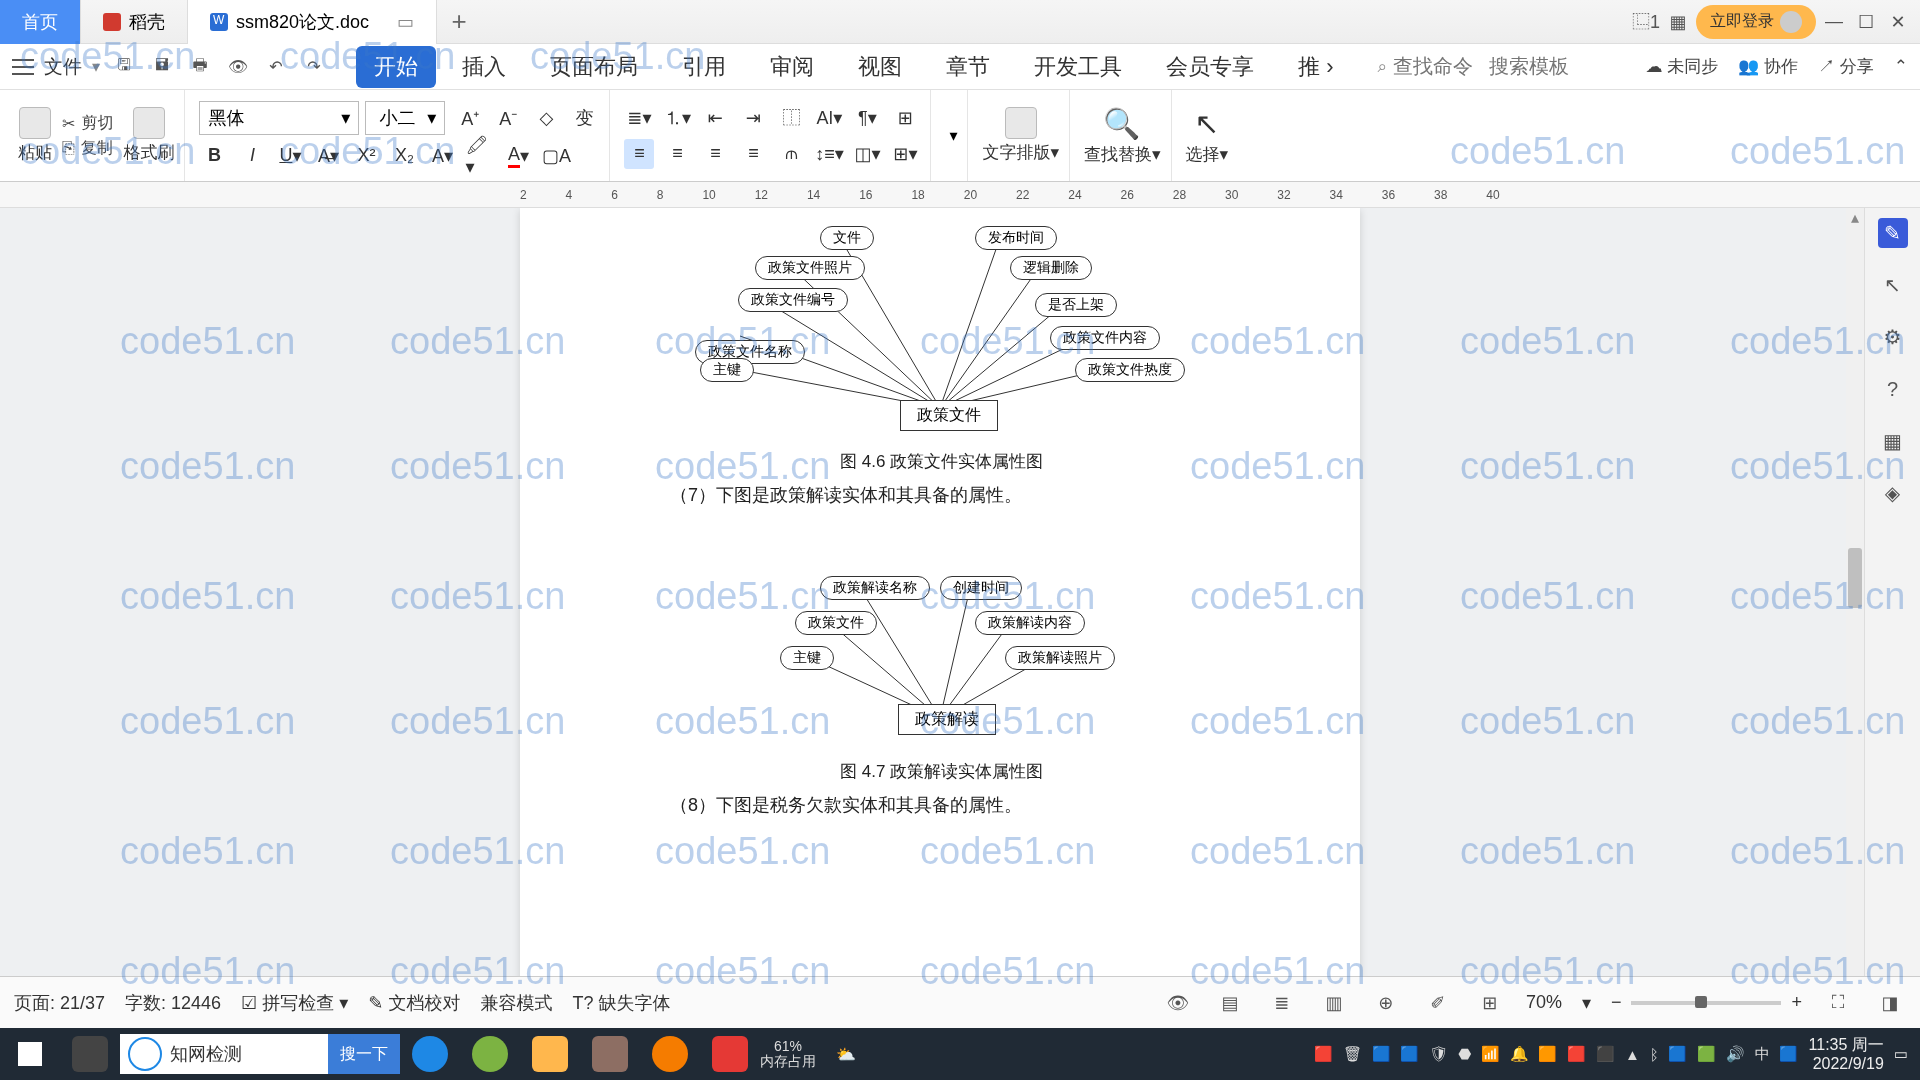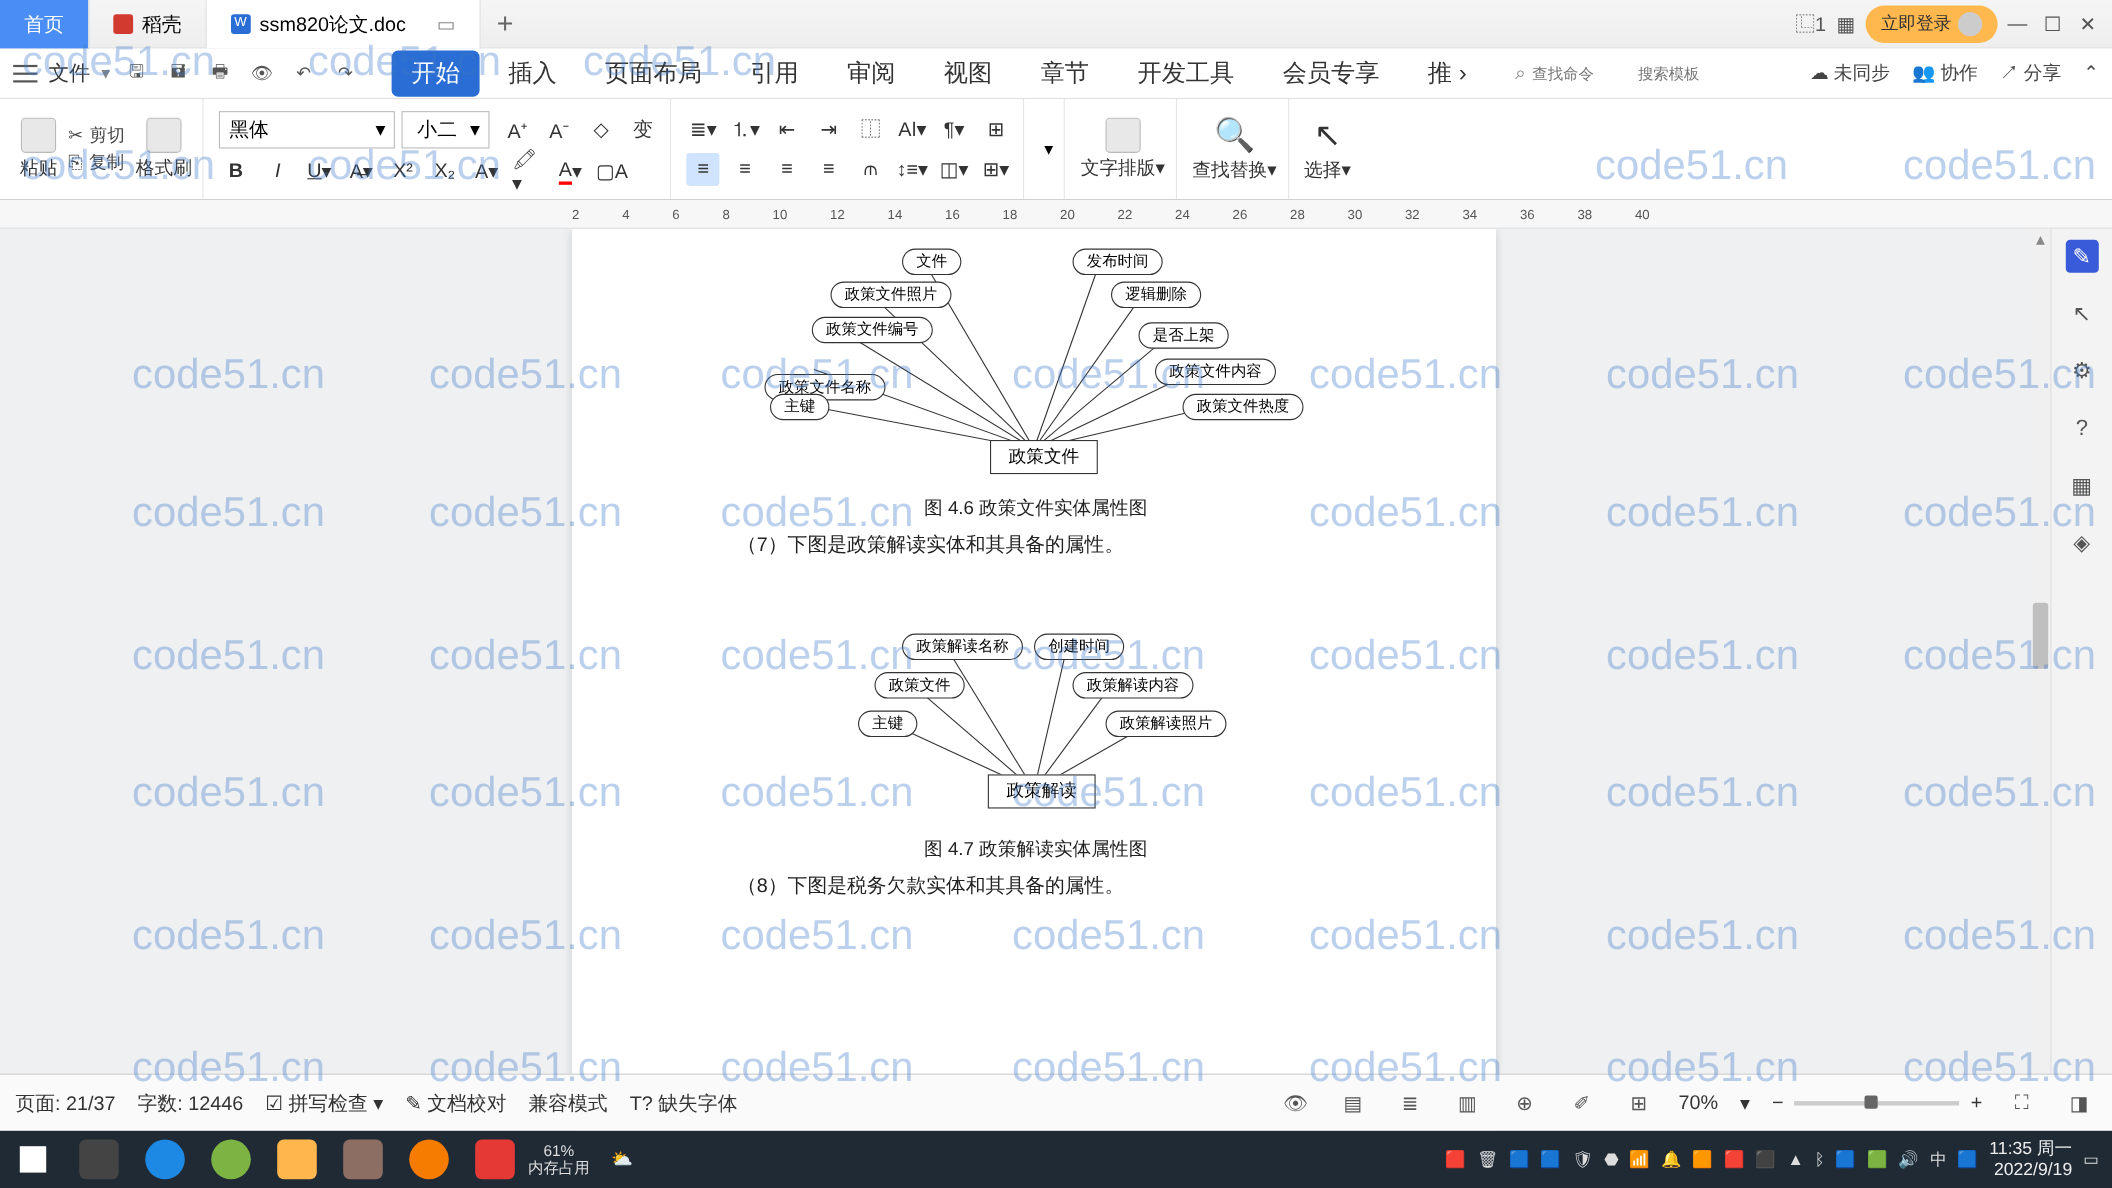--- a/index.html
+++ b/index.html
@@ -20,21 +20,21 @@
 .win-btns .wb { width:28px; height:28px; display:flex; align-items:center; justify-content:center; color:#555; cursor:pointer; font-size:18px; }
 .qat { height:46px; display:flex; align-items:center; gap:10px; padding:0 12px; border-bottom:1px solid #e0e0e0; }
 .qat .hb { width:22px; height:16px; border-top:2px solid #555; border-bottom:2px solid #555; position:relative; }
 .qat .hb::after { content:""; position:absolute; top:5px; left:0; right:0; height:2px; background:#555; }
 .qat .lbl { font-size:19px; color:#333; }
 .qat .qb { width:28px; height:28px; display:flex; align-items:center; justify-content:center; color:#555; cursor:pointer; }
 .menutabs { display:flex; gap:8px; margin-left:18px; }
 .menutabs .mt { padding:6px 18px; font-size:22px; color:#333; cursor:pointer; border-radius:6px; }
 .menutabs .mt.active { background:#2a6dd4; color:#fff; }
 .qat .search { margin-left:16px; display:flex; align-items:center; gap:6px; color:#888; font-size:17px; }
-.qat .search input { border:none; outline:none; font-size:14px; width:90px; color:#7f1d1d; }
+.qat .search input { border:none; outline:none; font-size:20px; width:90px; color:#7f1d1d; }
 .qat .right { margin-left:auto; display:flex; gap:20px; align-items:center; font-size:17px; color:#444; }
 .ribbon { height:92px; border-bottom:1px solid #ccc; display:flex; align-items:center; padding:0 8px; gap:4px; }
 .rgroup { display:flex; flex-direction:column; align-items:center; justify-content:center; padding:0 10px; height:100%; border-right:1px solid #e5e5e5; }
 .rgroup.last { border-right:none; }
 .big { display:flex; flex-direction:column; align-items:center; gap:2px; font-size:17px; color:#333; cursor:pointer; }
 .big .ic { width:32px; height:32px; background:#e8e8e8; border:1px solid #bbb; border-radius:4px; }
 .col2 { display:flex; flex-direction:column; gap:4px; font-size:16px; color:#444; }
 .col2 .row { display:flex; align-items:center; gap:6px; cursor:pointer; }
 .sel { border:1px solid #bbb; background:#fff; height:34px; padding:0 8px; font-size:18px; display:flex; align-items:center; justify-content:space-between; }
 .sel.font { width:160px; }
@@ -364,20 +364,25 @@
   <span class="vb">◨</span>
 </div>
 
 <div class="taskbar2">
   <div class="tb">
       <div style="width:24px;height:24px;background:#fff"></div>
     </div>
   <div class="tb">
       <div class="appico" style="background:#444"></div>
     </div>
+  <div class="search2">
+    <span class="e"></span>
+    <span class="txt">知网检测</span>
+    <span class="go">搜一下</span>
+  </div>
   <div class="tb">
       <div class="appico" style="background:#1e88e5;border-radius:50%"></div>
     </div>
   <div class="tb">
       <div class="appico" style="background:#7cb342;border-radius:50%"></div>
     </div>
   <div class="tb">
       <div class="appico" style="background:#ffb74d"></div>
     </div>
   <div class="tb">

